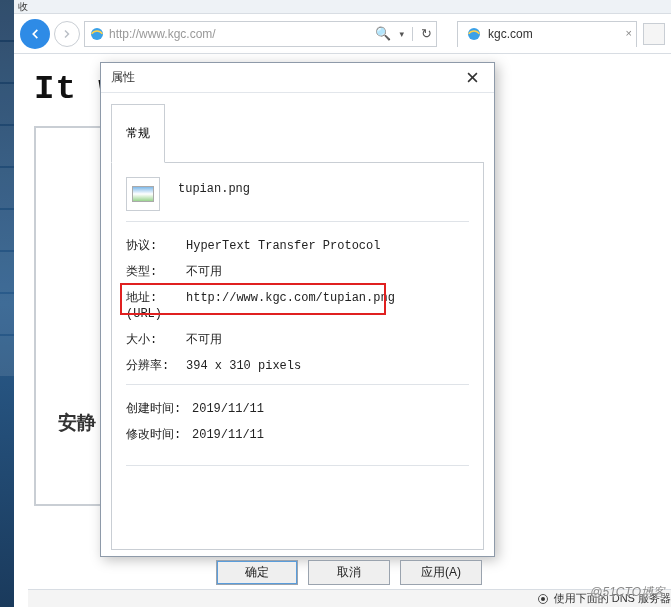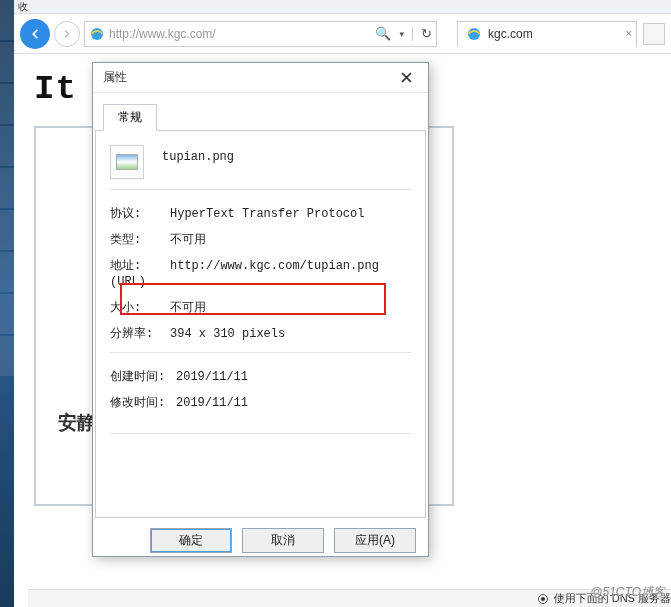--- a/index.html
+++ b/index.html
@@ -67,39 +67,39 @@
       margin-bottom:18px;
     }
     .content-box {
       border:2px solid #c9ced4; width:420px; padding:22px;
       background:#fff;
     }
     .content-box h3 { font-size:19px; font-weight:bold; color:#333; }
 
     
     .dialog {
-      position:absolute; left:92px; top:62px;
-      width:337px; height:495px;
+      position:absolute; left:100px; top:62px;
+      width:395px; height:495px;
       background:#fff; border:1px solid #8e9aa9;
       box-shadow:3px 3px 12px rgba(0,0,0,.25);
       z-index:50;
     }
     .dlg-title {
       height:30px; display:flex; align-items:center; justify-content:space-between;
       padding:0 10px; border-bottom:1px solid #e2e6eb; font-size:12px; color:#333;
     }
     .dlg-close { cursor:pointer; font-size:15px; color:#444; padding:2px 6px; }
     .dlg-tabs { padding:10px 10px 0 10px; }
     .dlg-tab {
-      display:inline-block; padding:4px 14px;
+      display:inline-block; padding:20px 14px;
       border:1px solid #c9ced4; border-bottom:1px solid #fff;
       background:#fff; font-size:12px; position:relative; top:1px;
     }
     .dlg-panel {
-      border:1px solid #c9ced4; margin:0 2px; padding:14px 14px 10px 14px;
+      border:1px solid #c9ced4; margin:0 10px; padding:14px 14px 10px 14px;
       height:388px; background:#fff;
     }
     .file-row { display:flex; align-items:center; gap:18px; margin-bottom:10px; }
     .file-icon {
       width:34px; height:34px; border:1px solid #c9ced4; background:#fff;
       display:flex; align-items:center; justify-content:center;
     }
     .file-icon .inner { width:22px; height:16px; background:linear-gradient(#7fb9e9,#fff,#9ad48f); border:1px solid #aaa;}
     .file-name { font-family:"Courier New", monospace; font-size:12px; color:#222; margin-top:-10px;}
     .hr { border:none; border-top:1px solid #dfe3e8; margin:10px 0 16px 0; }

